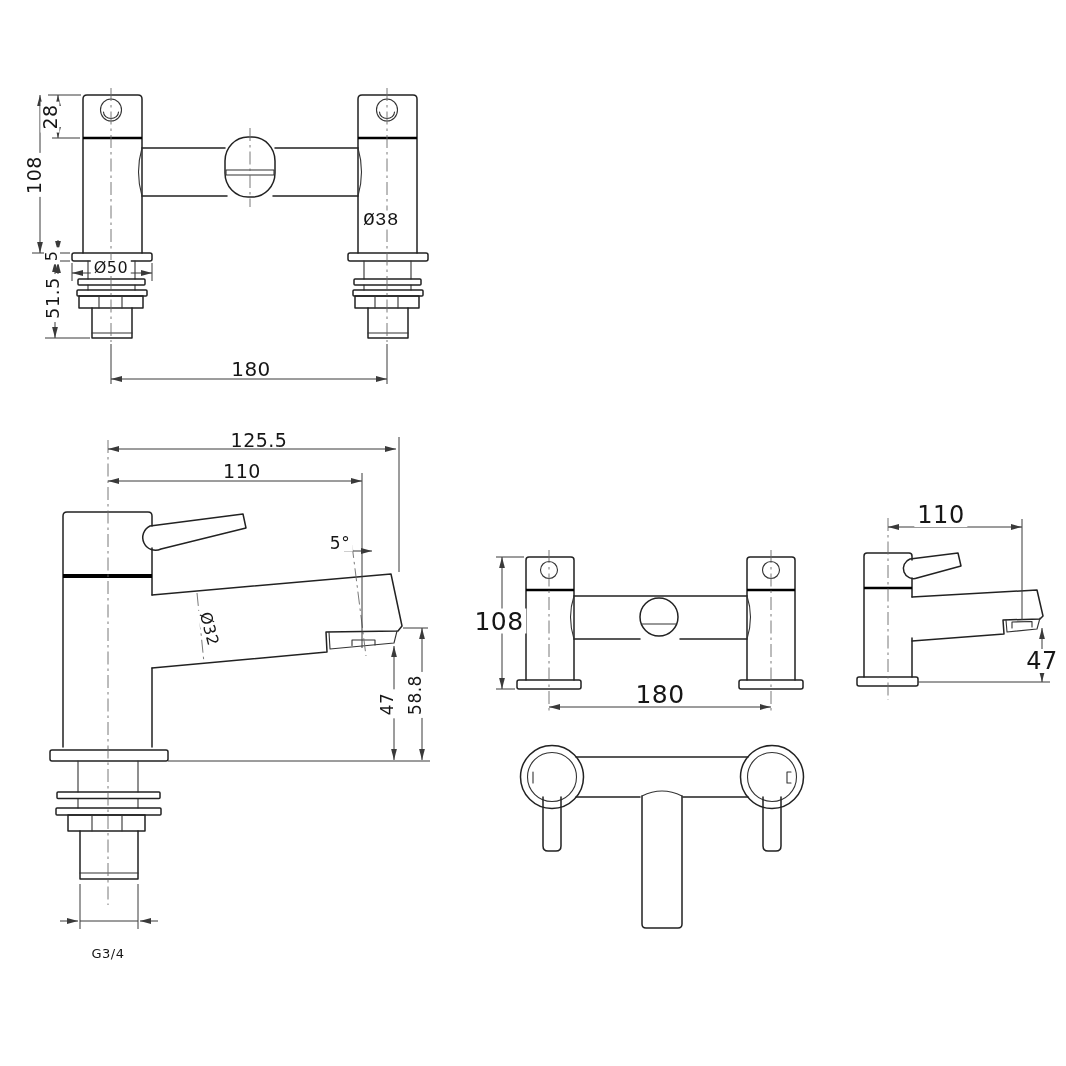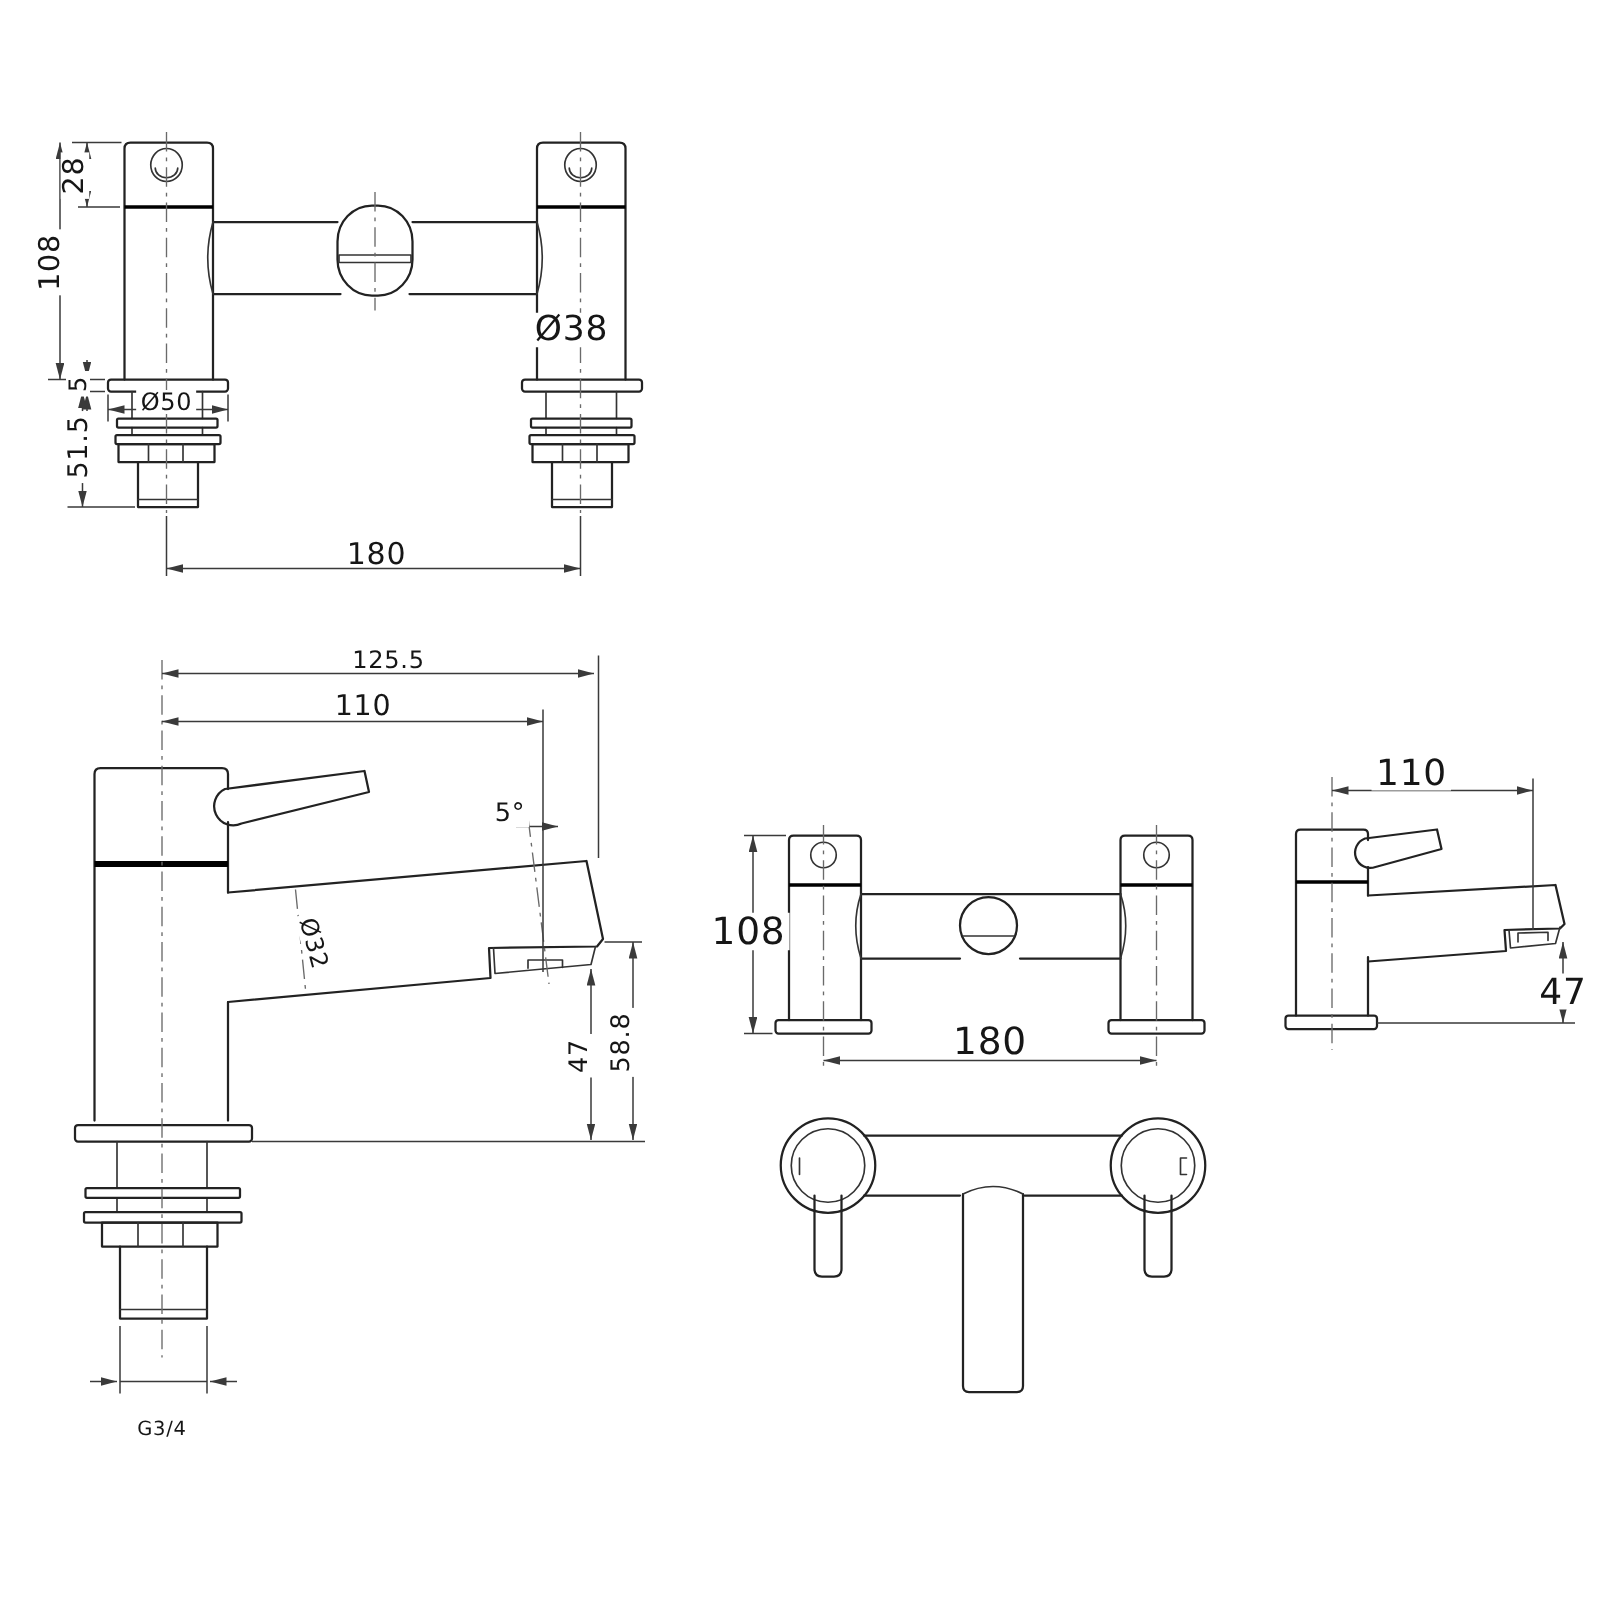--- a/index.html
+++ b/index.html
@@ -158,24 +158,24 @@
     <path class="o2" d="M533,772 L533,783" stroke-width="2.2"></path>
     <path class="o2" d="M791,772 L787,772 L787,783 L791,783"></path>
   </g>
 </svg>
 
 <span class="lbl r90 bg" style="left:50px;top:117px;font-size:19px;">28</span>
 <span class="lbl r90 bg" style="left:34px;top:175px;font-size:19px;">108</span>
 <span class="lbl r90 bg" style="left:52px;top:256px;font-size:16px;">5</span>
 <span class="lbl r90 bg" style="left:53px;top:298px;font-size:18px;">51.5</span>
 <span class="lbl bg" style="left:111px;top:268px;font-size:16px;">Ø50</span>
-<span class="lbl bg" style="left:381px;top:220px;font-size:23px;">Ø38</span>
+<span class="lbl bg" style="left:381px;top:220px;font-size:19px;font-family:Liberation Mono, monospace;">Ø38</span>
 <span class="lbl" style="left:251px;top:369px;font-size:20px;">180</span>
 
-<span class="lbl" style="left:259px;top:440px;font-size:16px;">125.5</span>
+<span class="lbl" style="left:259px;top:440px;font-size:19px;">125.5</span>
 <span class="lbl" style="left:242px;top:471px;font-size:19px;">110</span>
 <span class="lbl bg" style="left:340px;top:543px;font-size:17px;">5°</span>
 <span class="lbl r75 bg" style="left:209px;top:629px;font-size:16px;">Ø32</span>
 <span class="lbl r90 bg" style="left:387px;top:704px;font-size:17px;">47</span>
 <span class="lbl r90 bg" style="left:415px;top:695px;font-size:17px;">58.8</span>
 <span class="lbl bg" style="left:108px;top:916px;font-size:13px;margin-top:37px;">G3/4</span>
 
 <span class="lbl bg" style="left:499px;top:621px;font-size:25px;">108</span>
 <span class="lbl" style="left:660px;top:694px;font-size:25px;">180</span>
 

